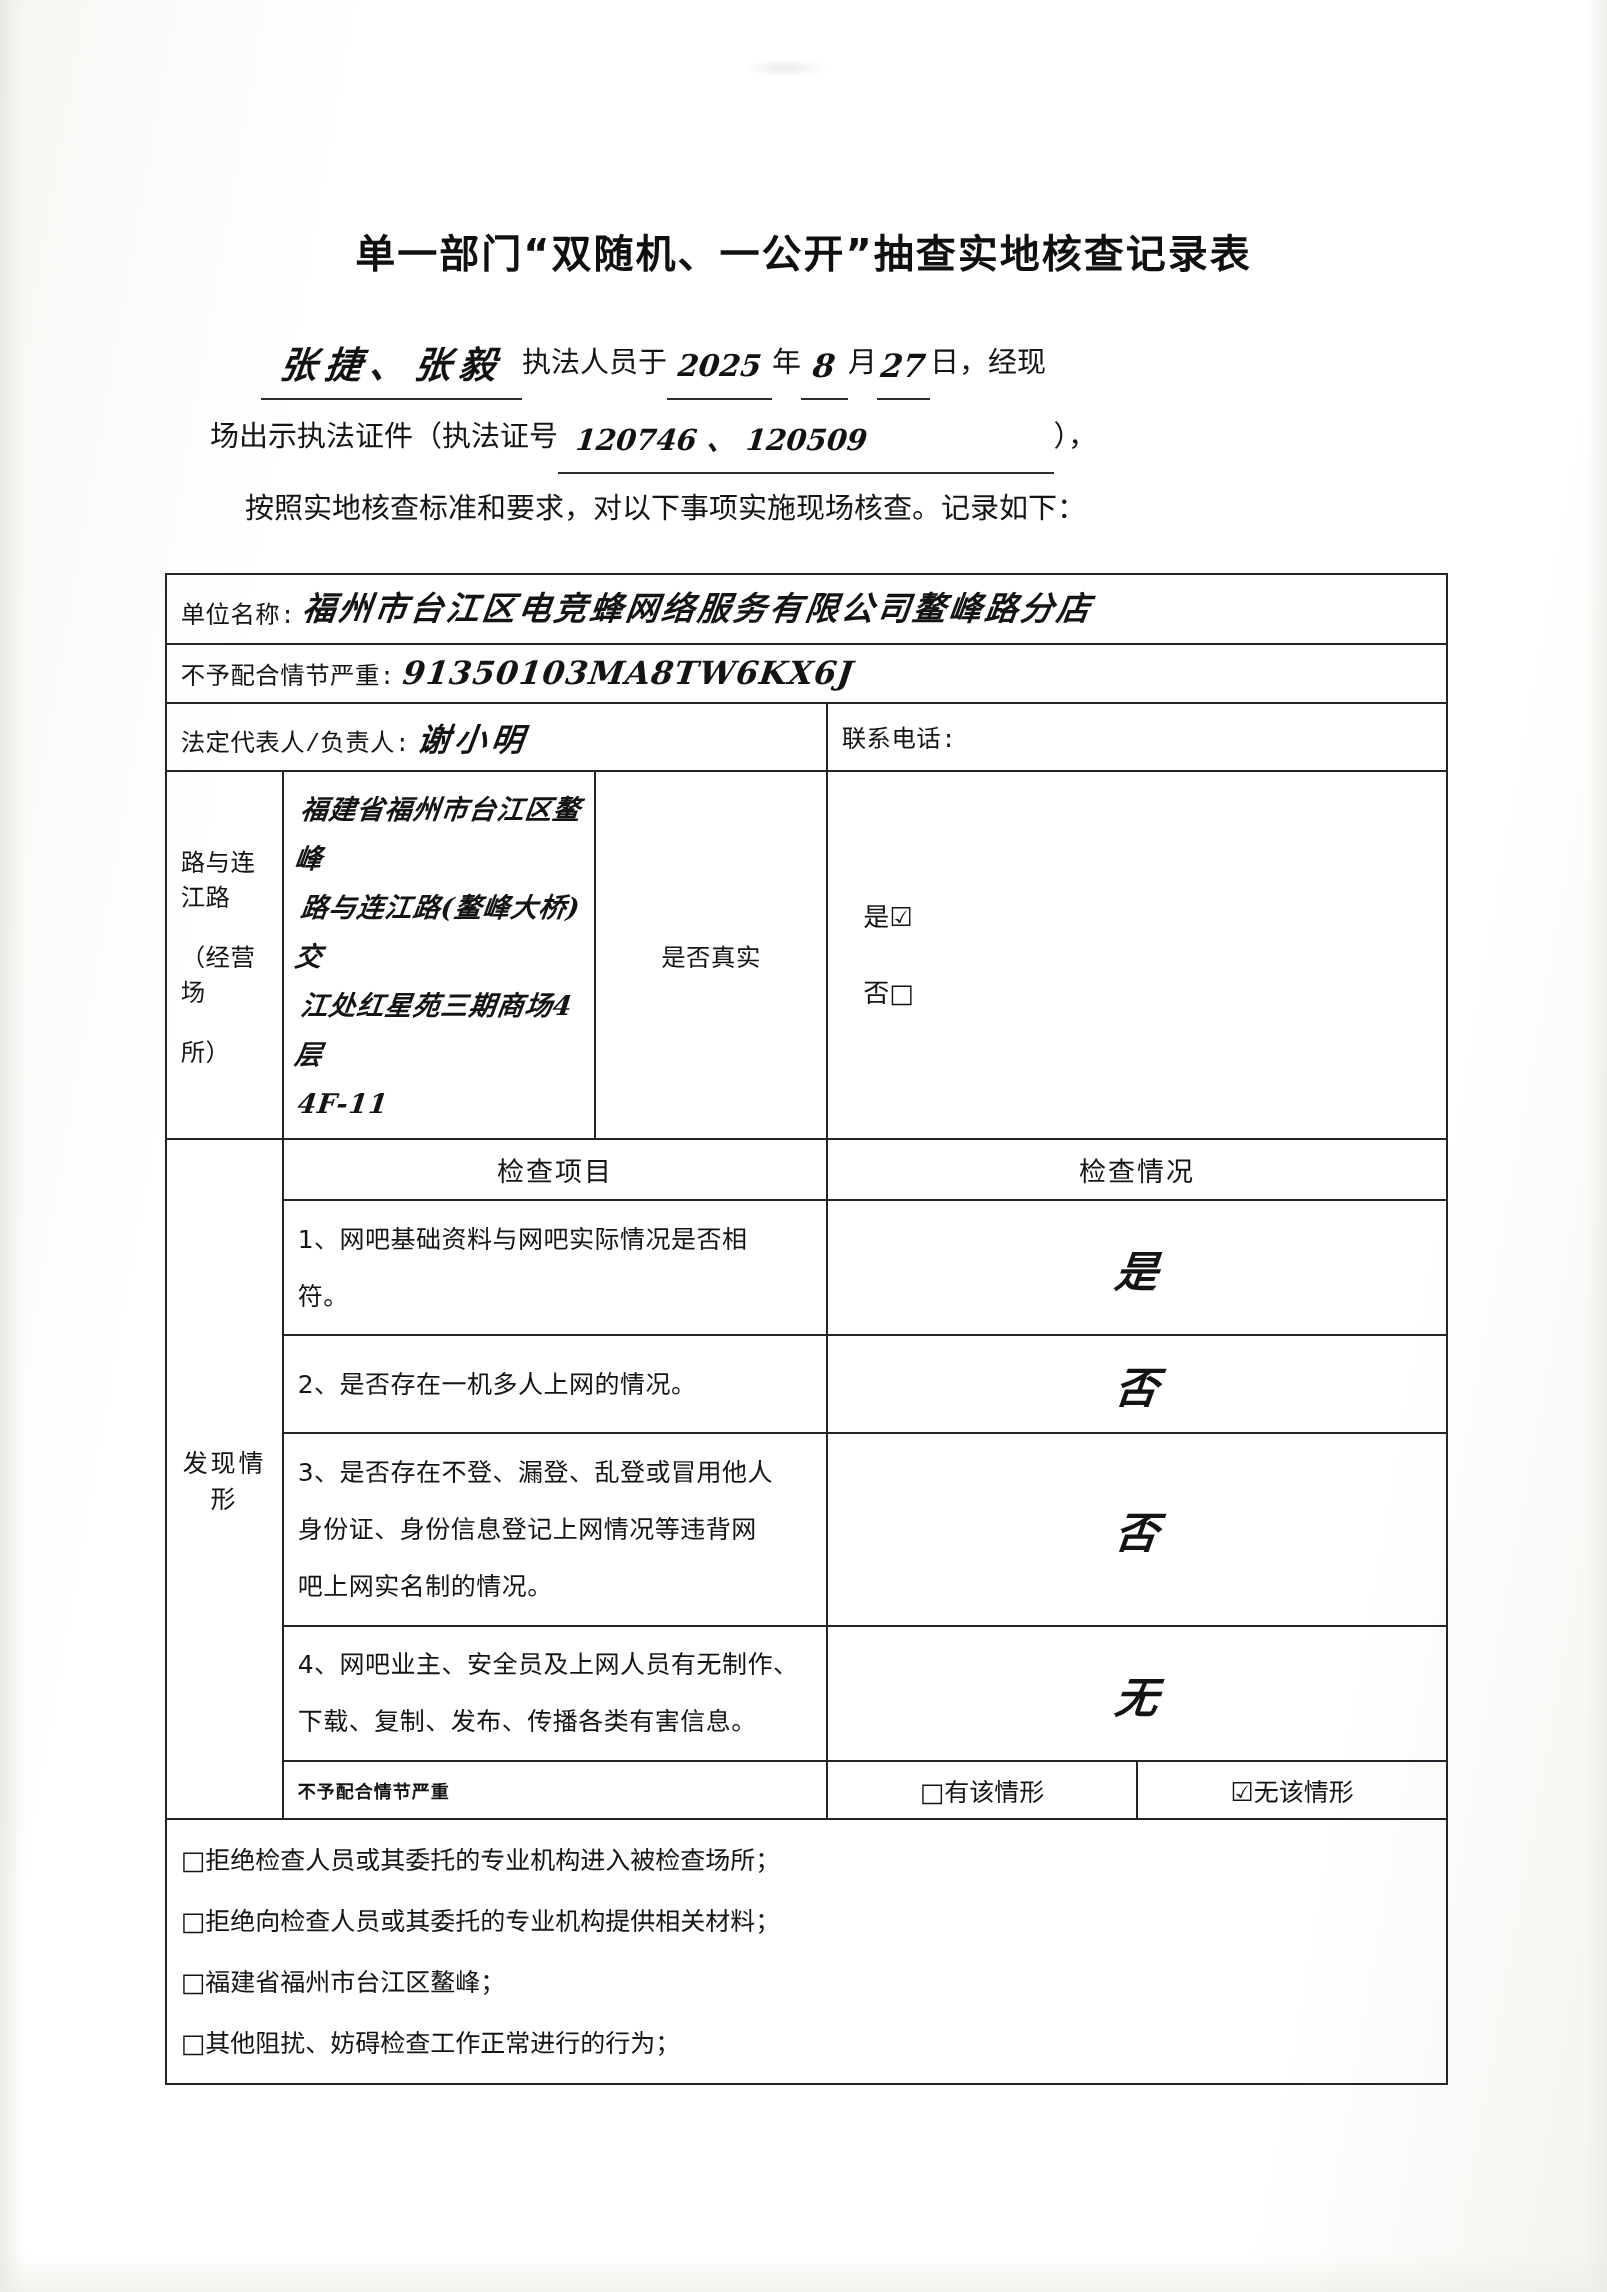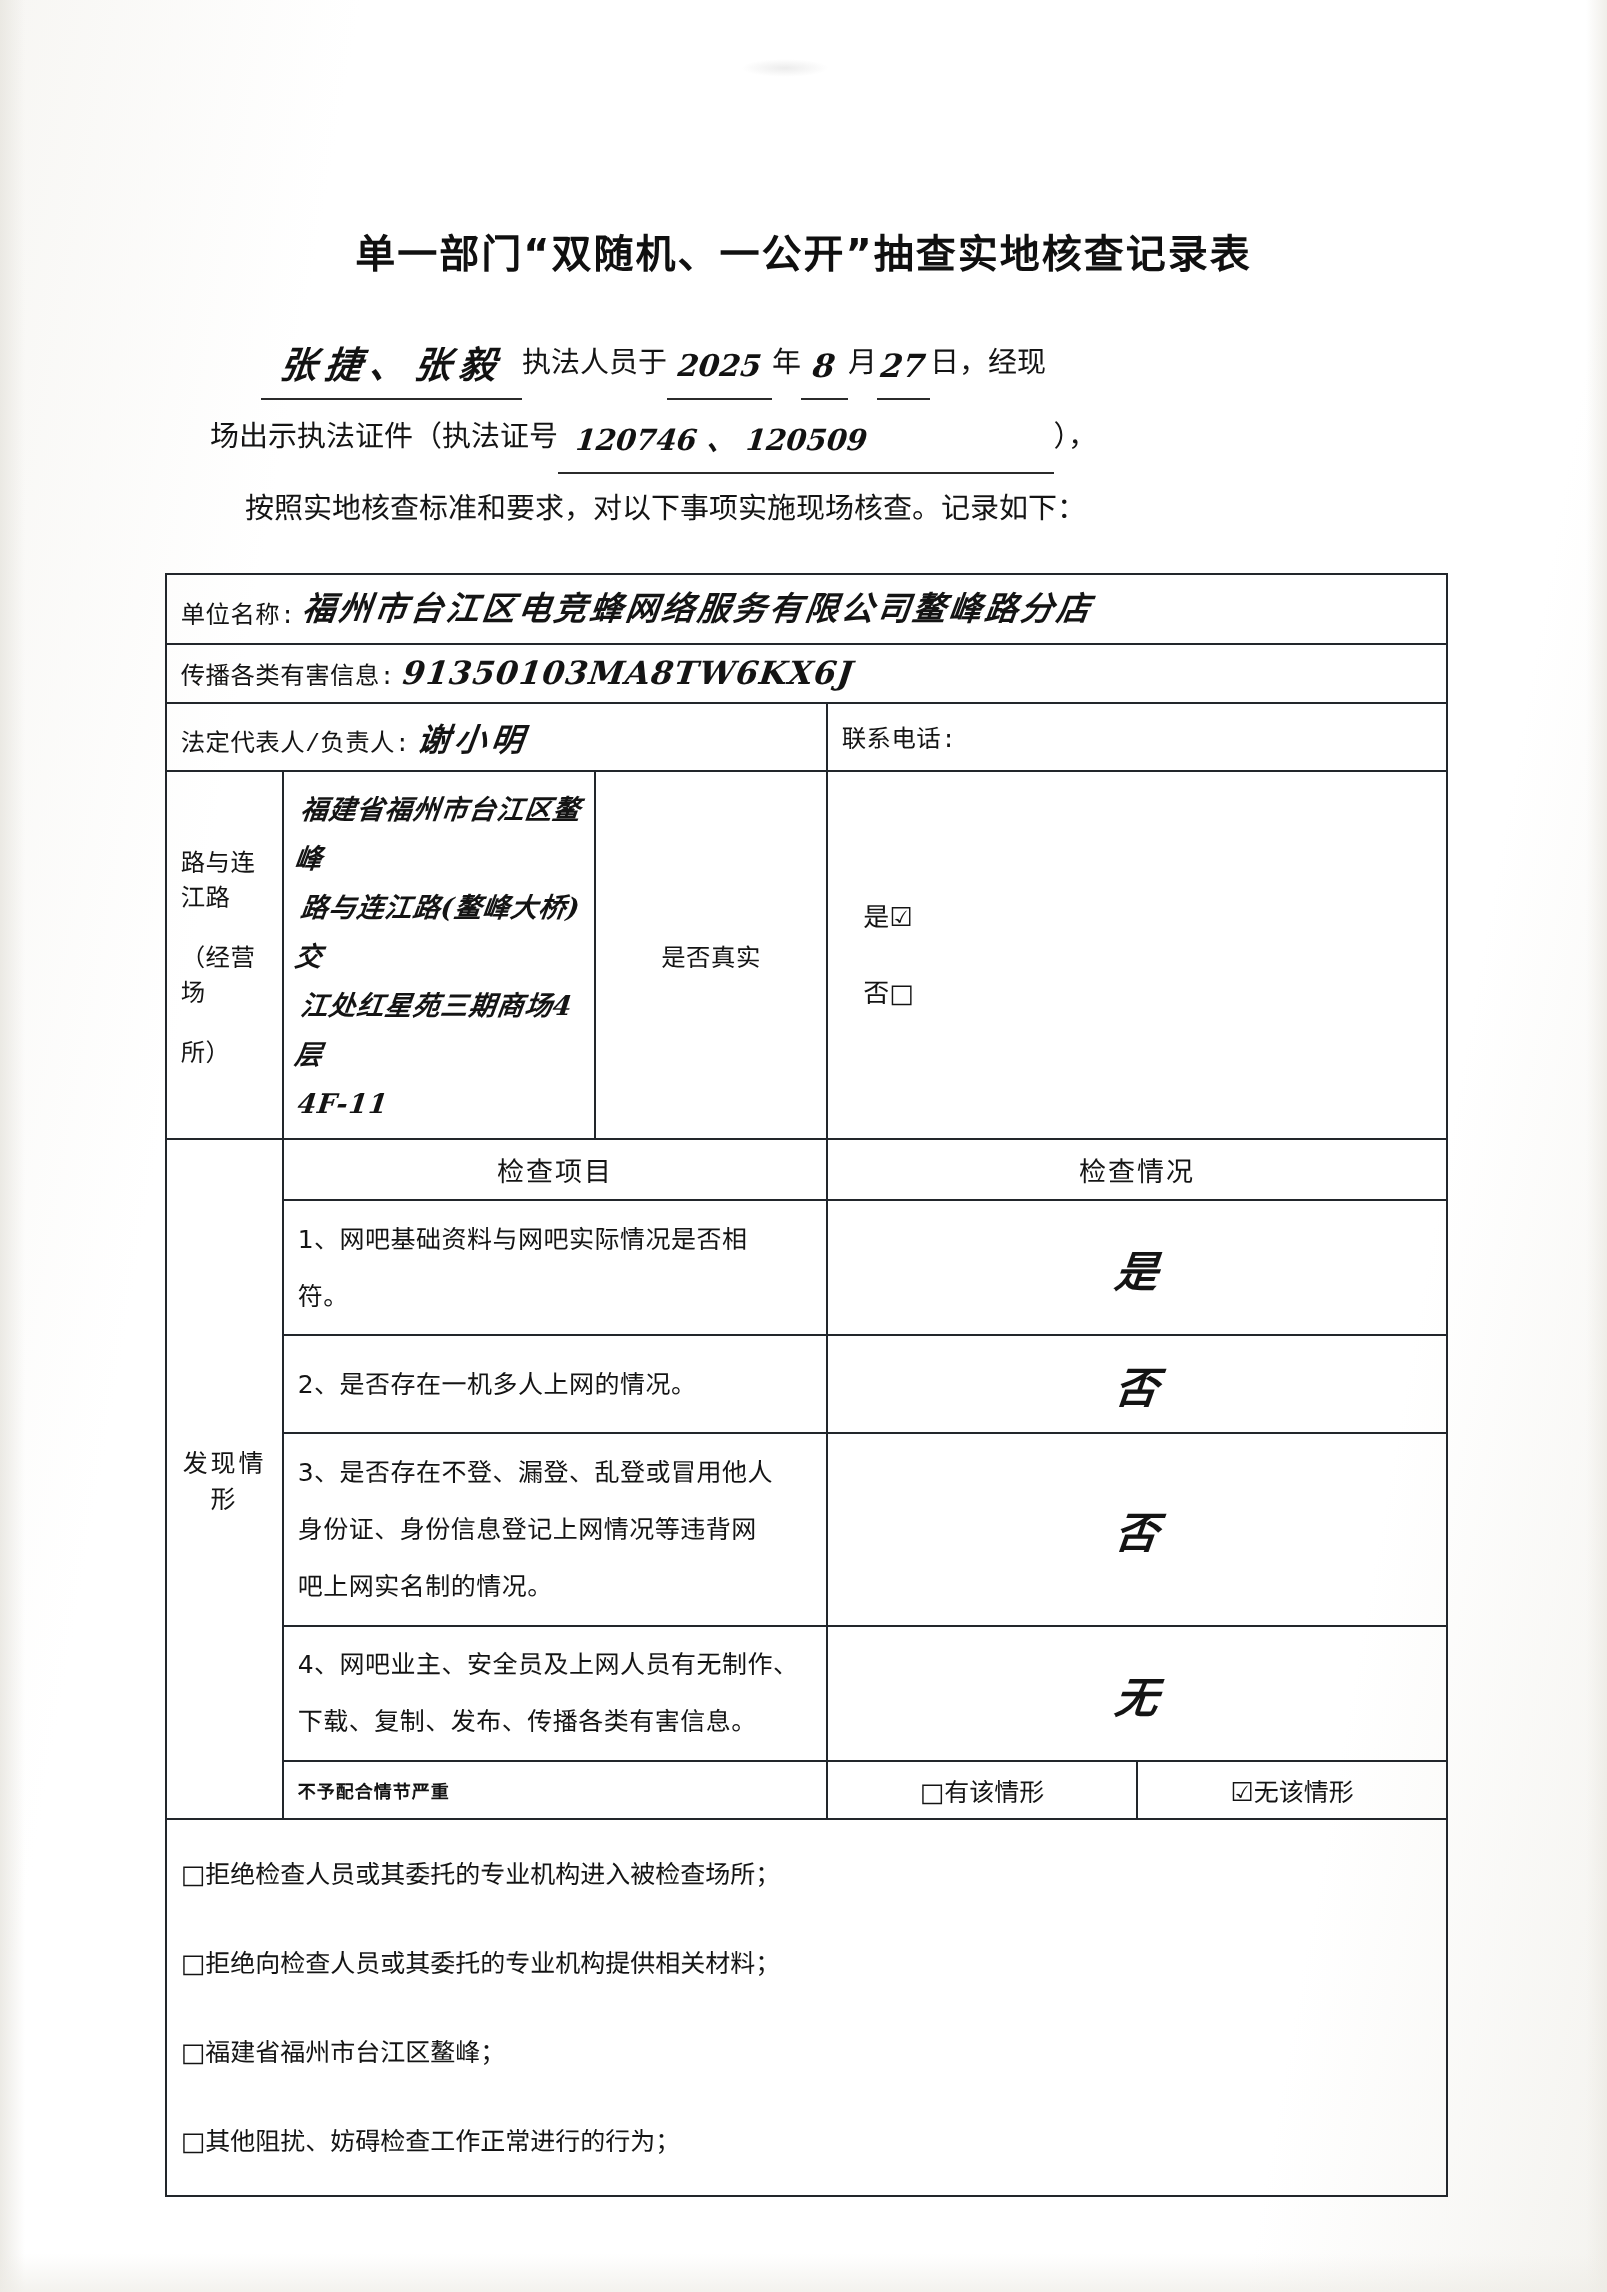--- a/index.html
+++ b/index.html
@@ -196,21 +196,21 @@
   }
   .severe-opt {
     text-align: center;
     font-size: 25px;
     white-space: nowrap;
   }
 
   .refuse-list {
     padding: 21.5px 15.6px 25px 21.5px;
     font-size: 25px;
-    line-height: 88px;
+    line-height: 60px;
     margin-top: 16px;
   }
   .refuse-item { white-space: nowrap; }
 </style>
 </head>
 <body>
 
 <div class="page"></div>
 <div class="scan-edge-left"></div>
 <div class="scan-edge-right"></div>
@@ -254,21 +254,21 @@
 
       <tr>
         <td colspan="5" class="cell-pad-lg">
           <span class="lbl">单位名称:</span>
           <span class="hw-inline hw-unit">福州市台江区电竞蜂网络服务有限公司鳌峰路分店</span>
         </td>
       </tr>
 
       <tr>
         <td colspan="5" class="cell-pad-lg">
-          <span class="lbl">传播各类有害信息:</span>
+          <span class="lbl">不予配合情节严重:</span>
           <span class="hw-inline hw-code">91350103MA8TW6KX6J</span>
         </td>
       </tr>
 
       <tr>
         <td colspan="3" class="cell-pad-lg">
           <span class="lbl">法定代表人/负责人:</span>
           <span class="hw-inline hw-name">谢小明</span>
         </td>
         <td colspan="2" class="cell-pad-lg">

